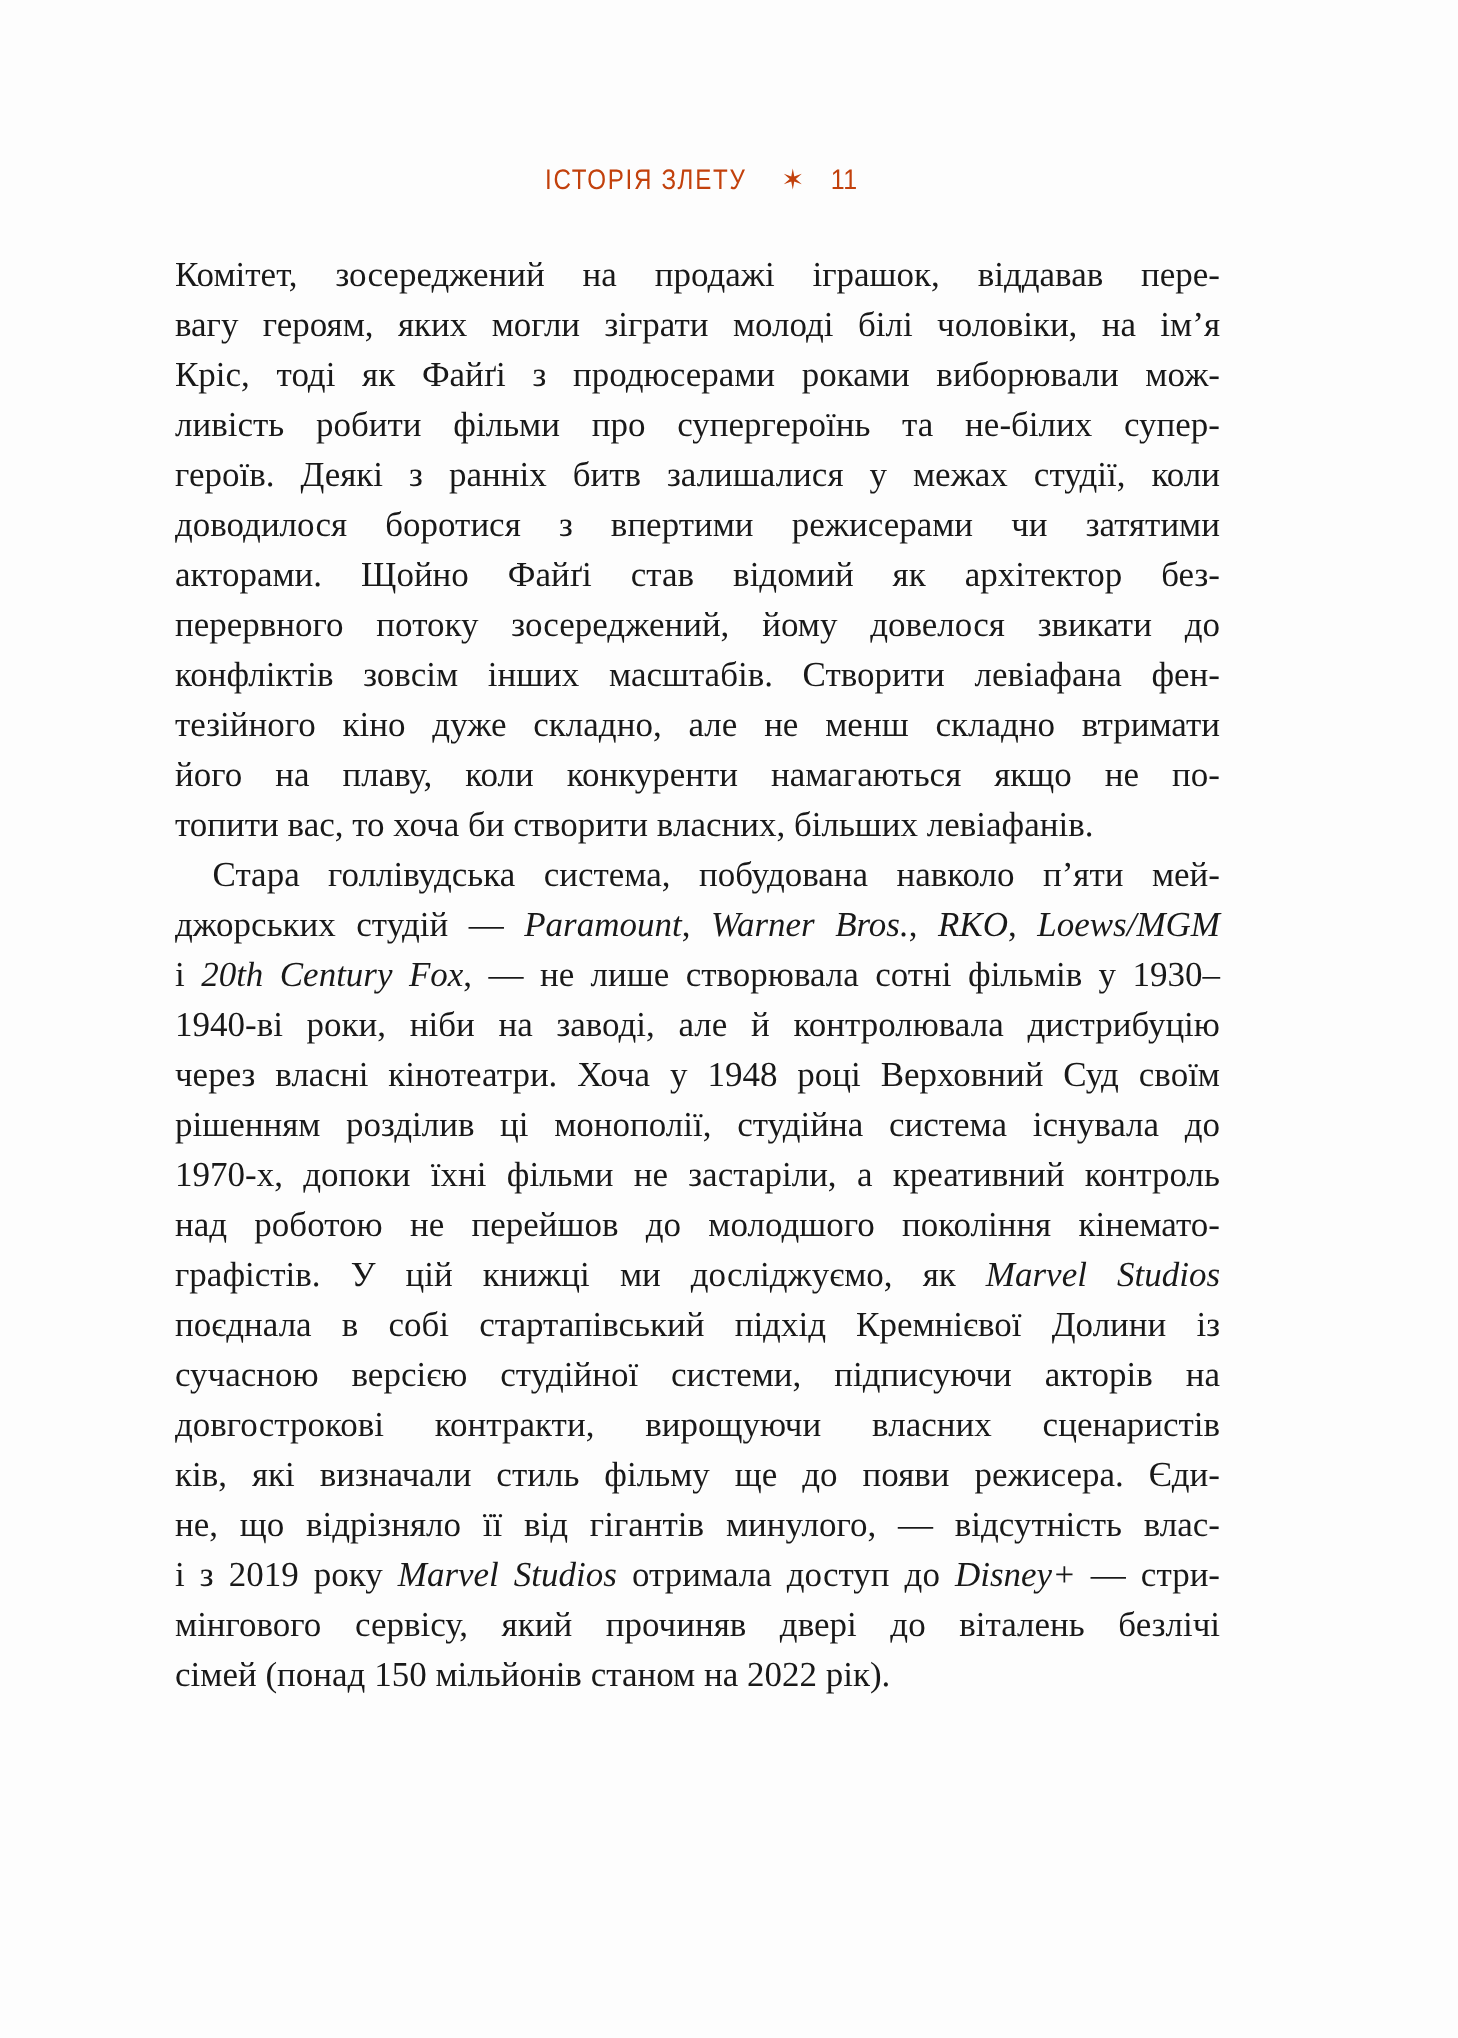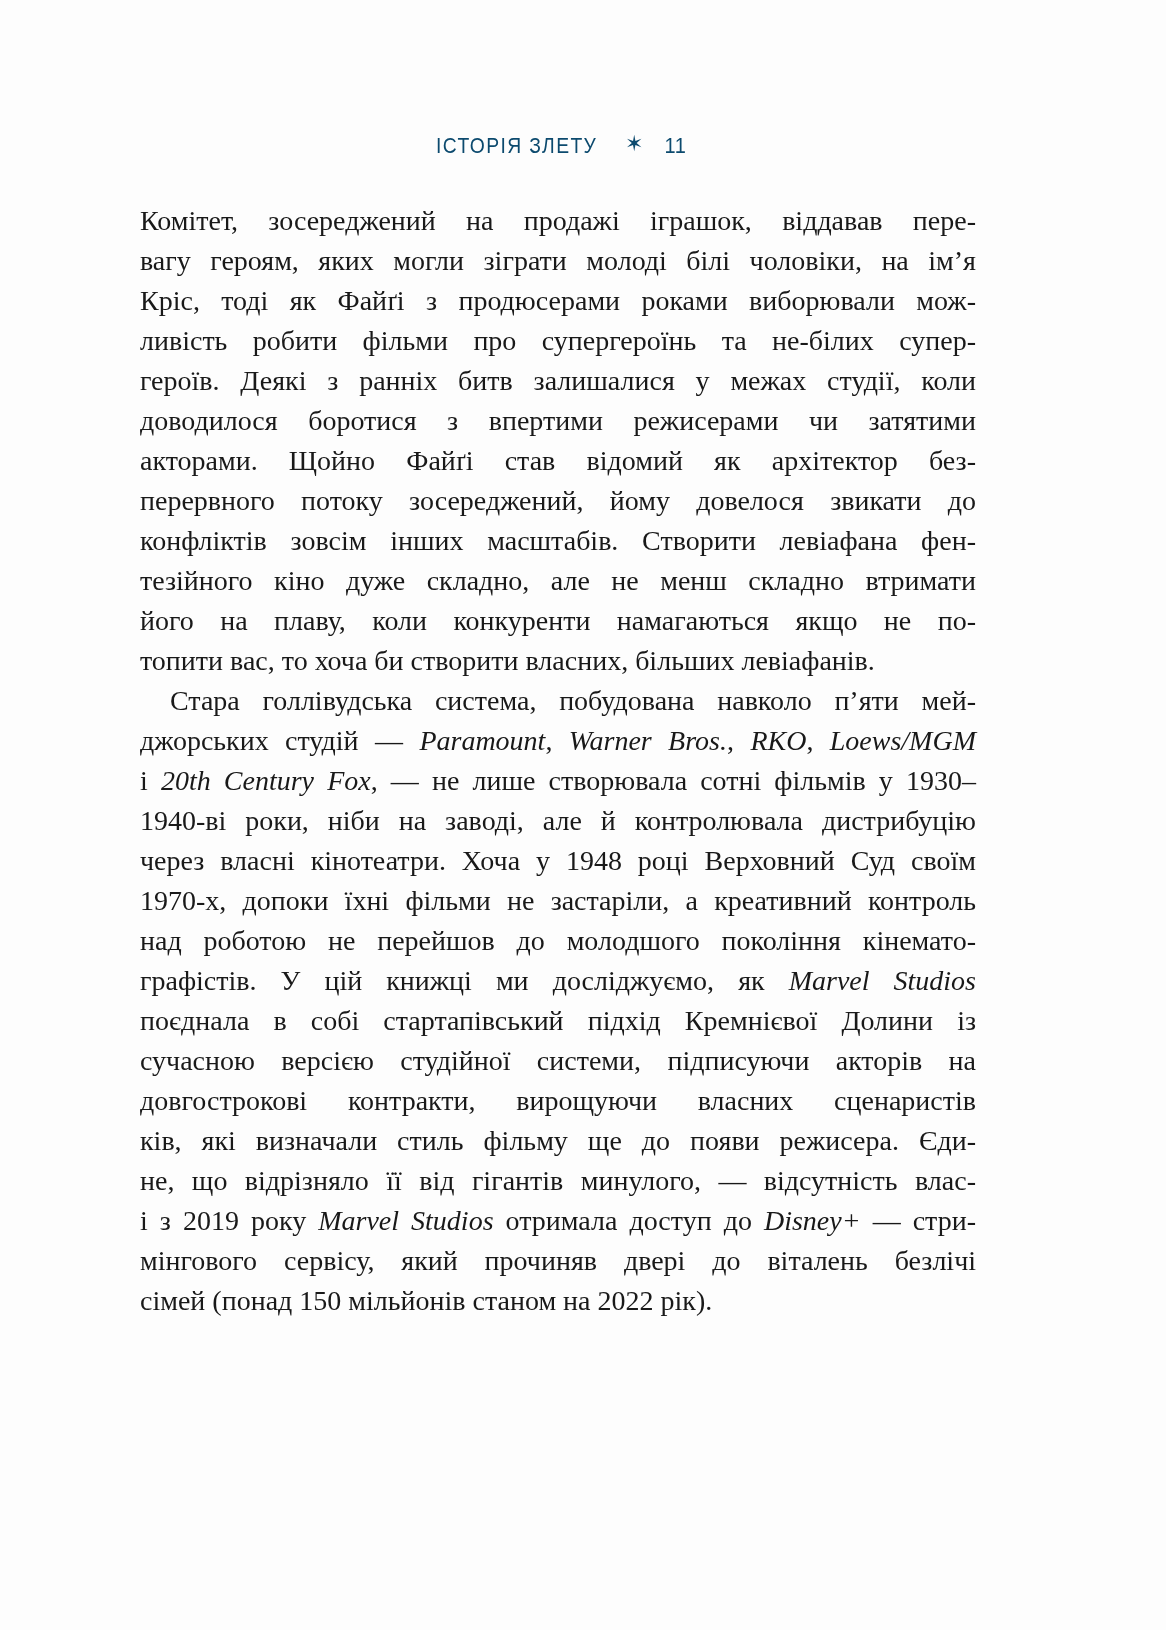--- a/index.html
+++ b/index.html
@@ -19,21 +19,21 @@
     position: absolute;
     top: 132px;
     left: 140px;
     width: 836px;
     display: flex;
     justify-content: center;
     align-items: center;
     font-family: "Liberation Sans", sans-serif;
     font-size: 21px;
     letter-spacing: 1.5px;
-    color: #0c4a6e;
+    color: #c2410c;
     white-space: nowrap;
   }
   .rh-title { transform: scale(0.92, 1.08); transform-origin: center; }
   .rh-star {
     font-size: 22px;
     letter-spacing: 0;
     margin: 0 21px;
     position: relative;
     top: -1px;
   }
@@ -82,20 +82,21 @@
       <div class="line"><span>перервного потоку зосереджений, йому довелося звикати до</span></div>
       <div class="line"><span>конфліктів зовсім інших масштабів. Створити левіафана фен-</span></div>
       <div class="line"><span>тезійного кіно дуже складно, але не менш складно втримати</span></div>
       <div class="line"><span>його на плаву, коли конкуренти намагаються якщо не по-</span></div>
       <div class="line last"><span>топити вас, то хоча би створити власних, більших левіафанів.</span></div>
       <div class="line indent"><span>Стара голлівудська система, побудована навколо п’яти мей-</span></div>
       <div class="line"><span>джорських студій — </span><span class="it">Paramount</span><span>, </span><span class="it">Warner Bros.</span><span>, </span><span class="it">RKO</span><span>, </span><span class="it">Loews/MGM</span></div>
       <div class="line"><span>і </span><span class="it">20th Century Fox</span><span>, — не лише створювала сотні фільмів у 1930–</span></div>
       <div class="line"><span>1940-ві роки, ніби на заводі, але й контролювала дистрибуцію</span></div>
       <div class="line"><span>через власні кінотеатри. Хоча у 1948 році Верховний Суд своїм</span></div>
+      <div class="line"><span>рішенням розділив ці монополії, студійна система існувала до</span></div>
       <div class="line"><span>1970-х, допоки їхні фільми не застаріли, а креативний контроль</span></div>
       <div class="line"><span>над роботою не перейшов до молодшого покоління кінемато-</span></div>
       <div class="line"><span>графістів. У цій книжці ми досліджуємо, як </span><span class="it">Marvel Studios</span></div>
       <div class="line"><span>поєднала в собі стартапівський підхід Кремнієвої Долини із</span></div>
       <div class="line"><span>сучасною версією студійної системи, підписуючи акторів на</span></div>
       <div class="line"><span>довгострокові контракти, вирощуючи власних сценаристів</span></div>
       <div class="line"><span>ків, які визначали стиль фільму ще до появи режисера. Єди-</span></div>
       <div class="line"><span>не, що відрізняло її від гігантів минулого, — відсутність влас-</span></div>
       <div class="line"><span>і з 2019 року </span><span class="it">Marvel Studios</span><span> отримала доступ до </span><span class="it">Disney+</span><span> — стри-</span></div>
       <div class="line"><span>мінгового сервісу, який прочиняв двері до віталень безлічі</span></div>

